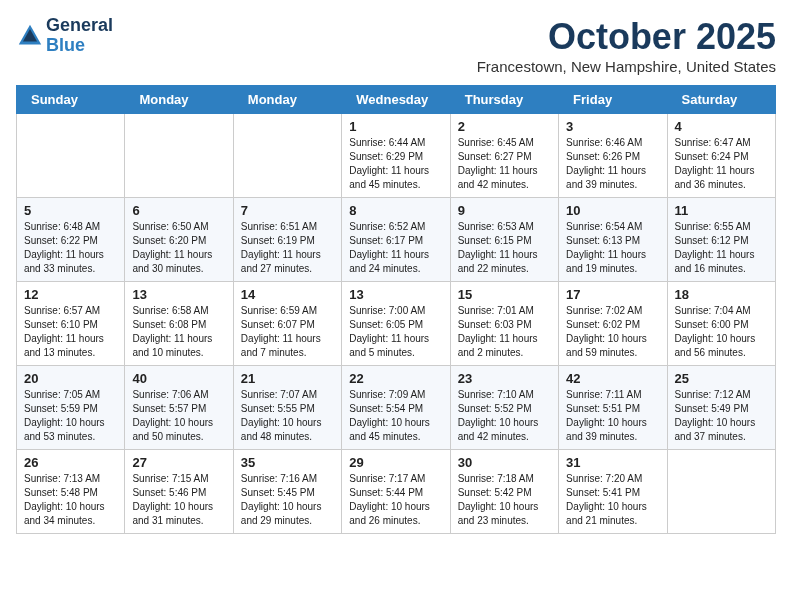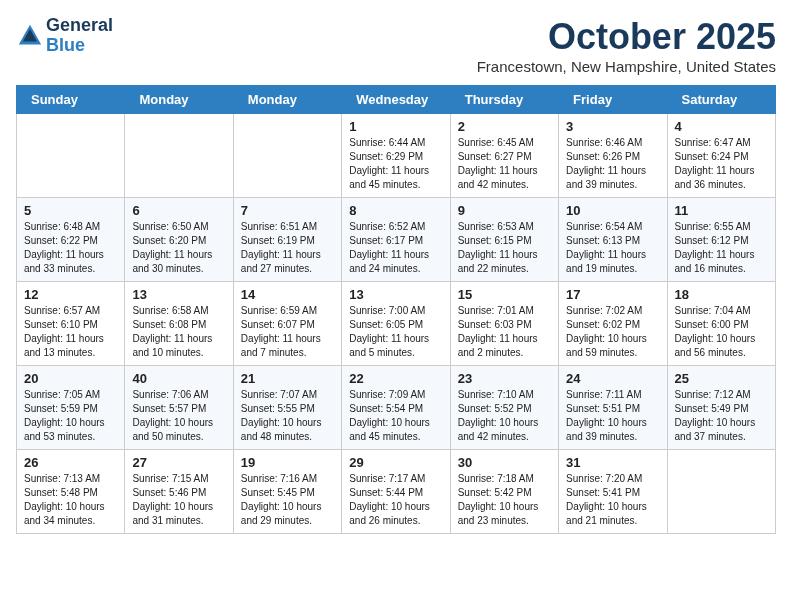--- a/index.html
+++ b/index.html
@@ -219,39 +219,39 @@
         </td>
         <td>
           <span class="day-num">22</span>
           <div class="day-info">Sunrise: 7:09 AM<br>Sunset: 5:54 PM<br>Daylight: 10 hours and 45 minutes.</div>
         </td>
         <td>
           <span class="day-num">23</span>
           <div class="day-info">Sunrise: 7:10 AM<br>Sunset: 5:52 PM<br>Daylight: 10 hours and 42 minutes.</div>
         </td>
         <td>
-          <span class="day-num">24</span>
+          <span class="day-num">42</span>
           <div class="day-info">Sunrise: 7:11 AM<br>Sunset: 5:51 PM<br>Daylight: 10 hours and 39 minutes.</div>
         </td>
         <td>
           <span class="day-num">25</span>
           <div class="day-info">Sunrise: 7:12 AM<br>Sunset: 5:49 PM<br>Daylight: 10 hours and 37 minutes.</div>
         </td>
       </tr>
       <tr>
         <td>
           <span class="day-num">26</span>
           <div class="day-info">Sunrise: 7:13 AM<br>Sunset: 5:48 PM<br>Daylight: 10 hours and 34 minutes.</div>
         </td>
         <td>
           <span class="day-num">27</span>
           <div class="day-info">Sunrise: 7:15 AM<br>Sunset: 5:46 PM<br>Daylight: 10 hours and 31 minutes.</div>
         </td>
         <td>
-          <span class="day-num">19</span>
+          <span class="day-num">35</span>
           <div class="day-info">Sunrise: 7:16 AM<br>Sunset: 5:45 PM<br>Daylight: 10 hours and 29 minutes.</div>
         </td>
         <td>
           <span class="day-num">29</span>
           <div class="day-info">Sunrise: 7:17 AM<br>Sunset: 5:44 PM<br>Daylight: 10 hours and 26 minutes.</div>
         </td>
         <td>
           <span class="day-num">30</span>
           <div class="day-info">Sunrise: 7:18 AM<br>Sunset: 5:42 PM<br>Daylight: 10 hours and 23 minutes.</div>
         </td>

